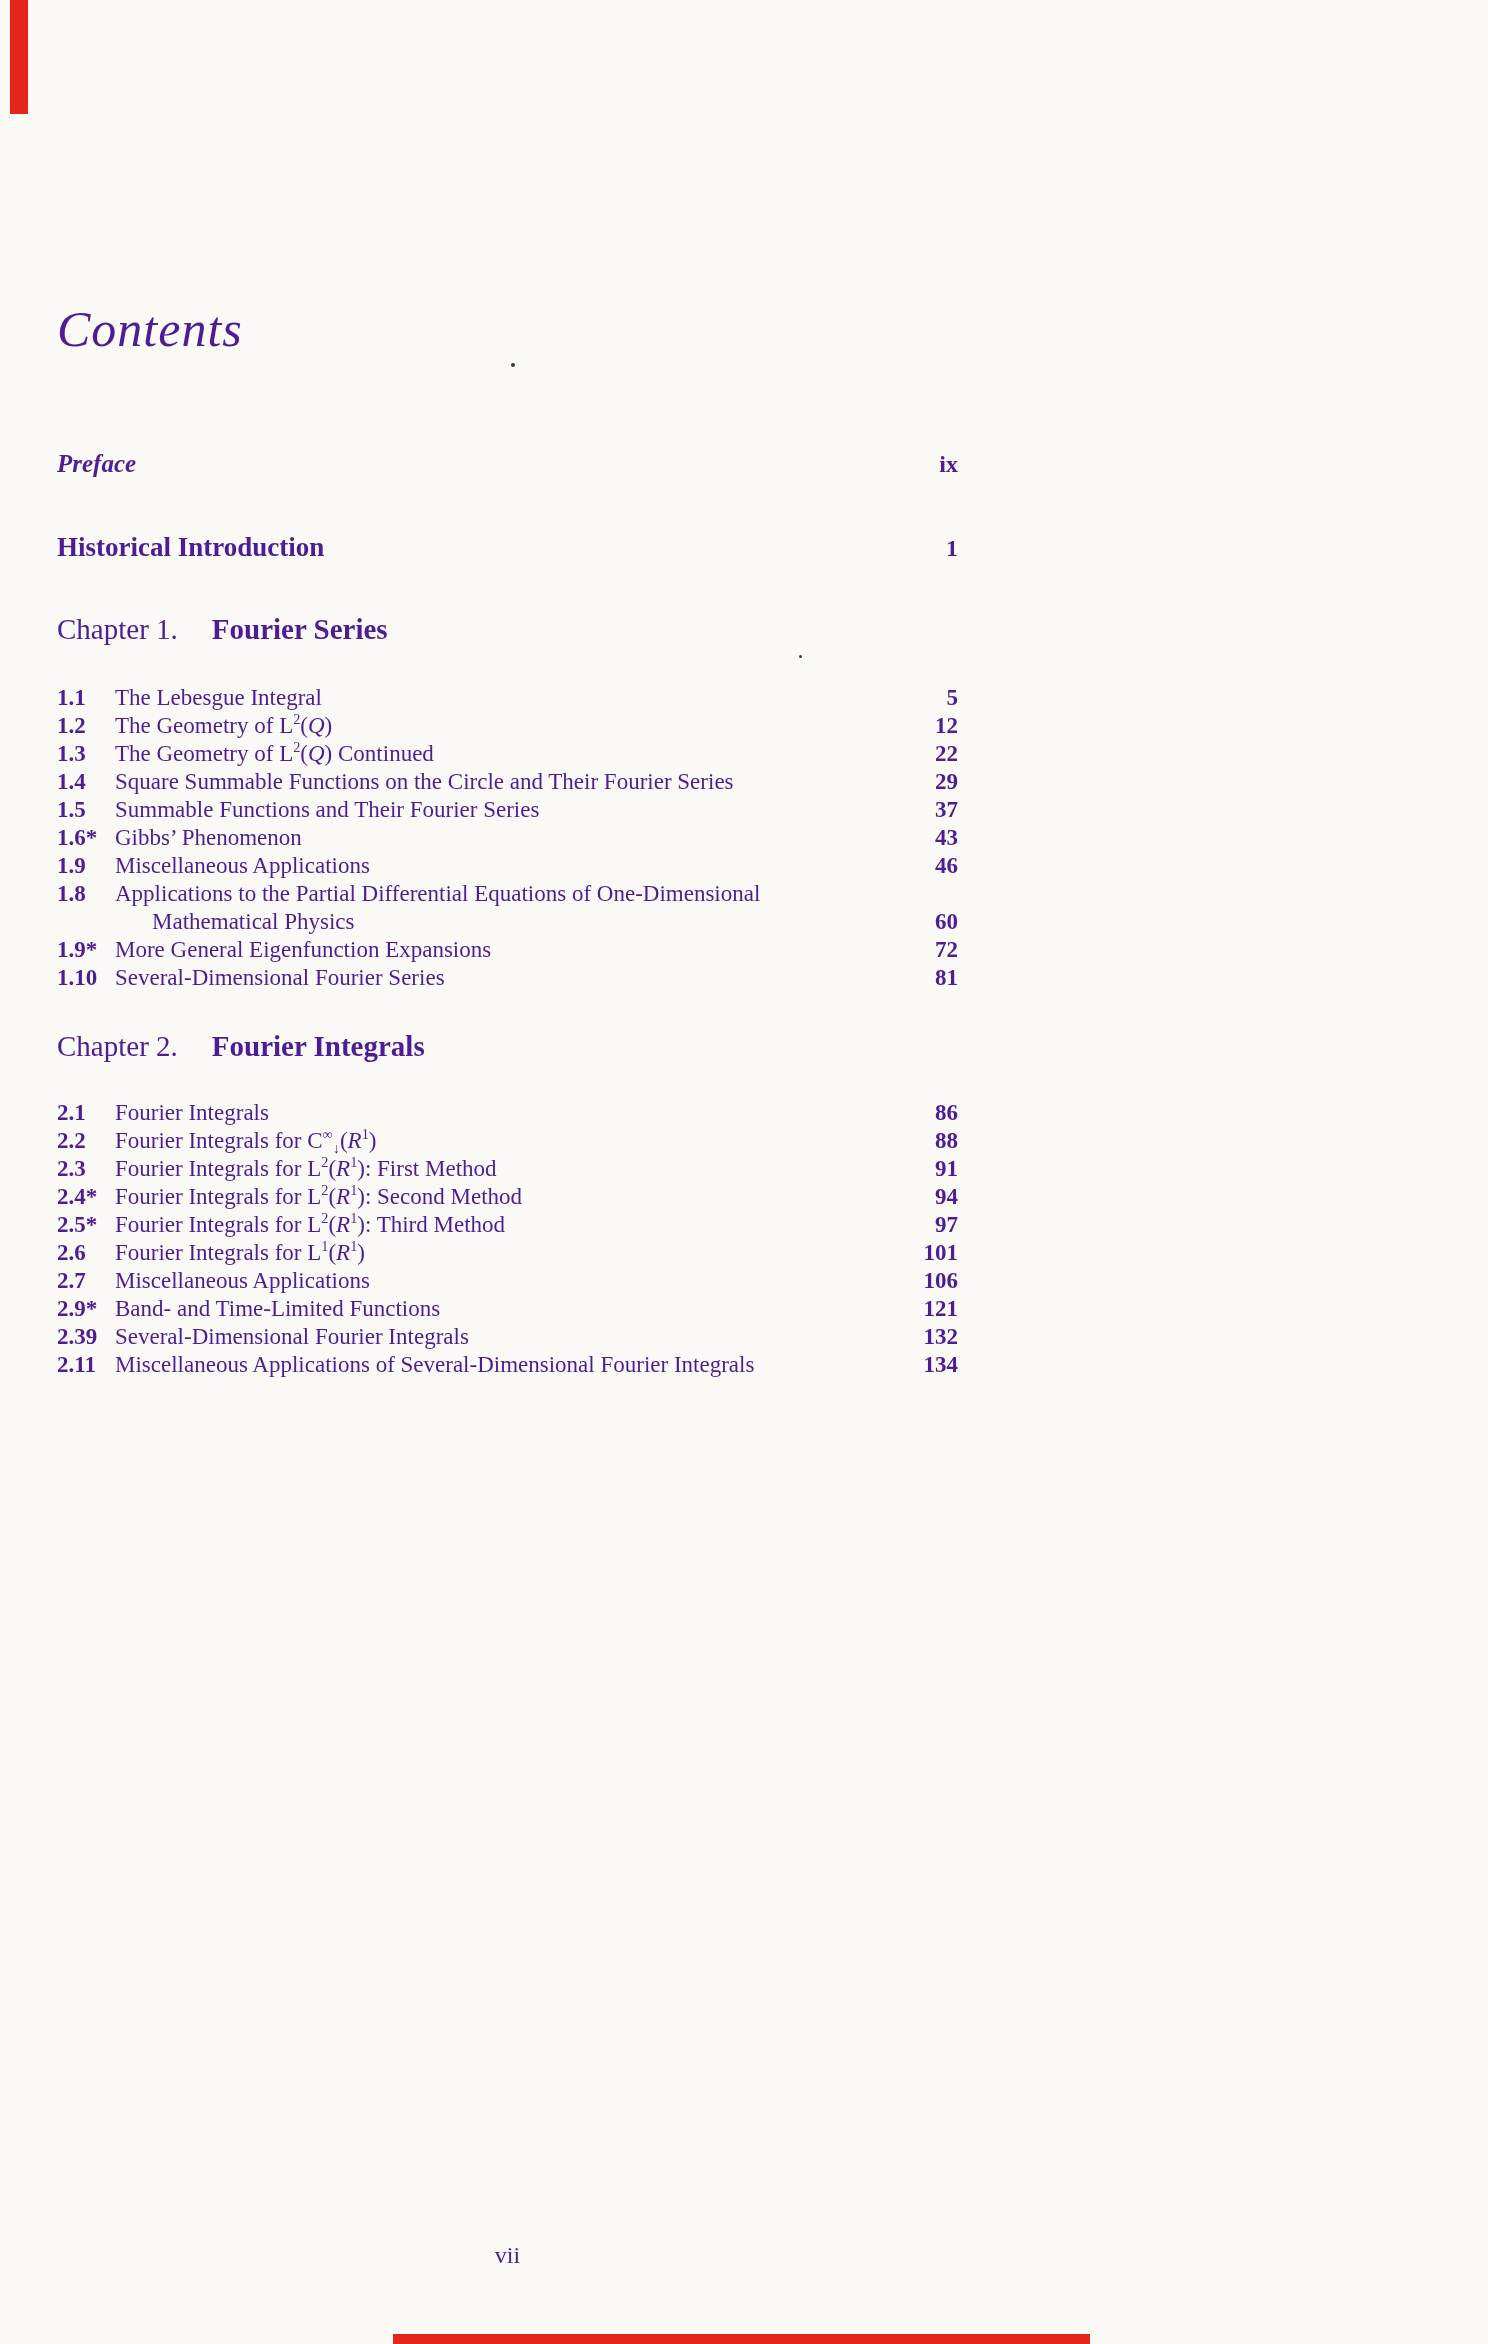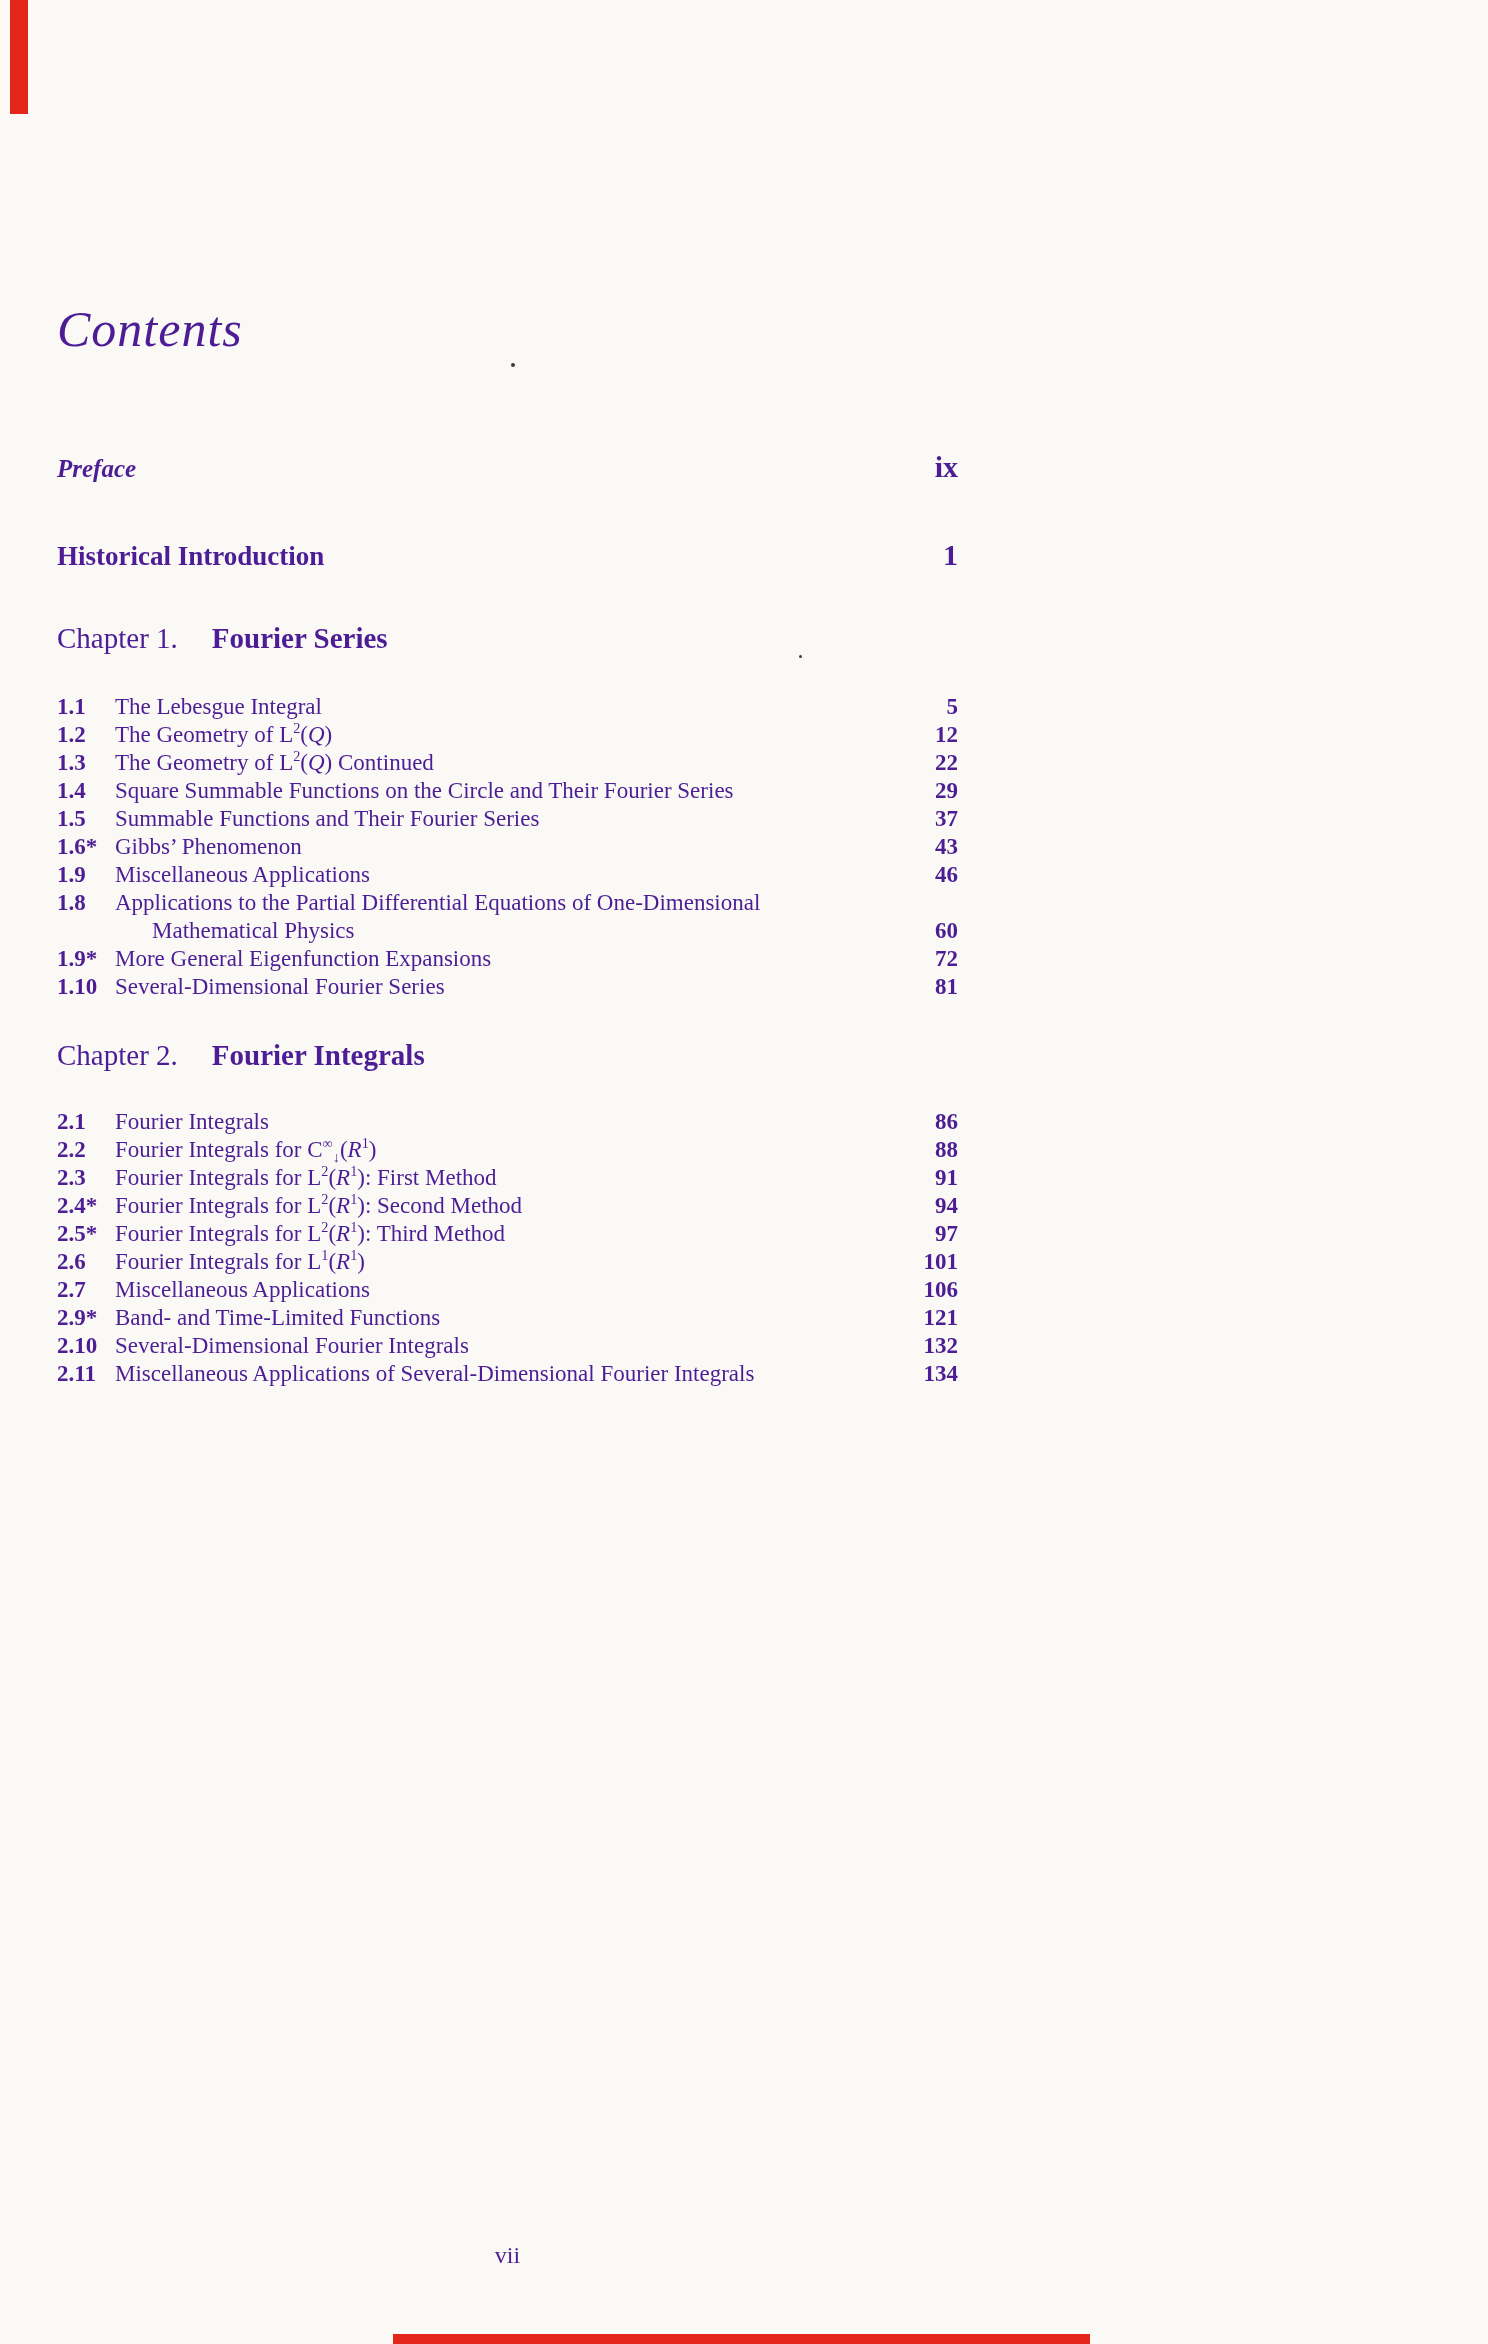--- a/index.html
+++ b/index.html
@@ -37,21 +37,21 @@
   }
   .front-row {
     display: flex;
     justify-content: space-between;
     align-items: baseline;
   }
   .front-row.preface { margin-top: 92px; font-size: 25px; }
   .front-row.preface .fm-label { font-weight: 700; font-style: italic; }
   .front-row.hist { margin-top: 54px; font-size: 27px; }
   .front-row.hist .fm-label { font-weight: 700; }
-  .front-row .fm-page { font-weight: 700; font-size: 30px; }
+  .front-row .fm-page { font-weight: 700; font-size: 24px; }
   .chapter-heading {
     font-size: 29px;
     margin-top: 38px;
   }
   .chapter-heading.ch1 { margin-top: 50px; }
   .chapter-heading.ch2 { }
   .ch-label { font-weight: 400; }
   .ch-title { font-weight: 700; margin-left: 34px; }
   .toc-list { margin-top: 38px; }
   .toc-list.list2 { margin-top: 36px; }
@@ -235,21 +235,21 @@
       </div>
 
 
       <div class="toc-row">
         <span class="num">2.9*</span>
         <span class="title">Band- and Time-Limited Functions</span>
         <span class="pg">121</span>
       </div>
 
       <div class="toc-row">
-        <span class="num">2.10</span>
+        <span class="num">2.39</span>
         <span class="title">Several-Dimensional Fourier Integrals</span>
         <span class="pg">132</span>
       </div>
 
       <div class="toc-row">
         <span class="num">2.11</span>
         <span class="title">Miscellaneous Applications of Several-Dimensional Fourier Integrals</span>
         <span class="pg">134</span>
       </div>
 

